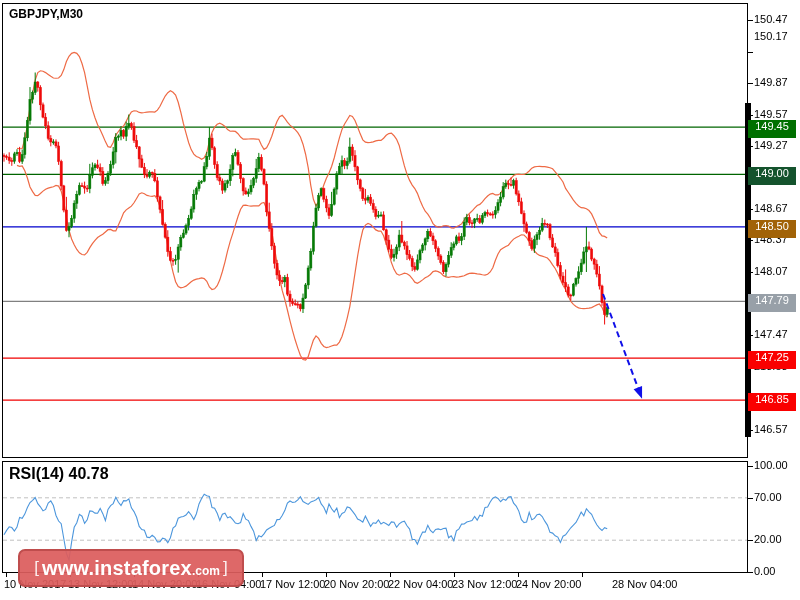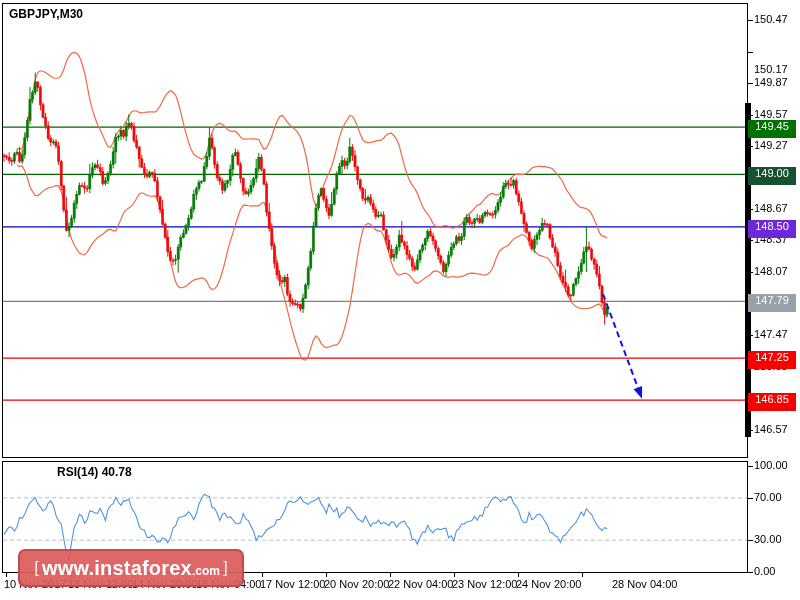--- a/index.html
+++ b/index.html
@@ -5,21 +5,21 @@
   html,body{margin:0;padding:0;background:#fff;}
   .stage{position:relative;width:800px;height:600px;background:#fff;overflow:hidden;
          font-family:"Liberation Sans",sans-serif;color:#000;}
   .panel{position:absolute;border:1px solid #000;background:#fff;}
   #main-panel{left:2px;top:3px;width:744px;height:453px;}
   #rsi-panel{left:2px;top:461px;width:744px;height:110px;}
   svg{position:absolute;display:block;}
   #main-svg{left:3px;top:4px;}
   #rsi-svg{left:3px;top:462px;}
   .chart-title{position:absolute;left:9px;top:7px;font-size:12px;font-weight:700;z-index:4;}
-  .rsi-title{position:absolute;left:9px;top:465px;font-size:12px;font-weight:700;z-index:4;margin-left:48px;}
+  .rsi-title{position:absolute;left:9px;top:465px;font-size:16px;font-weight:700;z-index:4;}
   .ticklbl{position:absolute;left:754px;font-size:11px;white-space:nowrap;}
   .tkmark{position:absolute;left:748px;width:5px;height:1px;background:#000;}
   .badge{position:absolute;left:748px;width:48px;height:18px;color:#fff;font-size:11px;
          line-height:13px;text-align:center;z-index:3;}
   .axis-bar{position:absolute;left:745px;top:103px;width:6px;height:334px;background:#000;z-index:2;}
   .dt{position:absolute;top:578px;font-size:11px;white-space:nowrap;}
   .dtk{position:absolute;top:573px;width:1px;height:4px;background:#000;}
   .watermark{position:absolute;left:18px;top:549px;width:222px;height:34px;z-index:6;
              background:rgba(219,92,92,0.93);border:2px solid #bf4d4d;border-radius:7px;
              display:flex;align-items:center;justify-content:center;color:#fff;}
@@ -520,53 +520,53 @@
 
   <div class="chart-title">GBPJPY,M30</div>
   <div class="rsi-title">RSI(14) 40.78</div>
 
   <div class="axis-bar"></div>
 
   <div id="price-axis">
       <div class="tkmark" style="top: 20px;"></div>
       <div class="ticklbl" style="top: 13px;">150.47</div>
       <div class="tkmark" style="top: 52px;"></div>
-      <div class="ticklbl" style="top: 63px;">150.17</div>
+      <div class="ticklbl" style="top: 30px;">150.17</div>
       <div class="tkmark" style="top: 83px;"></div>
       <div class="ticklbl" style="top: 76px;">149.87</div>
       <div class="tkmark" style="top: 115px;"></div>
       <div class="ticklbl" style="top: 108px;">149.57</div>
       <div class="tkmark" style="top: 146px;"></div>
       <div class="ticklbl" style="top: 139px;">149.27</div>
       <div class="tkmark" style="top: 209px;"></div>
       <div class="ticklbl" style="top: 202px;">148.67</div>
       <div class="tkmark" style="top: 240px;"></div>
       <div class="ticklbl" style="top: 233px;">148.37</div>
       <div class="tkmark" style="top: 272px;"></div>
       <div class="ticklbl" style="top: 265px;">148.07</div>
       <div class="tkmark" style="top: 335px;"></div>
       <div class="ticklbl" style="top: 328px;">147.47</div>
       <div class="tkmark" style="top: 367px;"></div>
       <div class="ticklbl" style="top: 360px;">213.58</div>
       <div class="tkmark" style="top: 430px;"></div>
       <div class="ticklbl" style="top: 423px;">146.57</div>
       <div class="badge" style="top: 120px; background: rgb(0, 112, 0);">149.45</div>
       <div class="badge" style="top: 167px; background: #14532d;">149.00</div>
-      <div class="badge" style="top: 220px; background: #6d28d9;">148.50</div>
+      <div class="badge" style="top: 220px; background: #a16207;">148.50</div>
       <div class="badge" style="top: 294px; background: rgb(152, 160, 168);">147.79</div>
       <div class="badge" style="top: 351px; background: rgb(250, 0, 0);">147.25</div>
       <div class="badge" style="top: 393px; background: rgb(250, 0, 0);">146.85</div>
     </div>
   <div id="rsi-axis">
       <div class="tkmark" style="top: 466px;"></div>
       <div class="ticklbl" style="top: 459px;">100.00</div>
       <div class="tkmark" style="top: 498px;"></div>
       <div class="ticklbl" style="top: 491px;">70.00</div>
       <div class="tkmark" style="top: 540px;"></div>
-      <div class="ticklbl" style="top: 533px;">30.00</div>
+      <div class="ticklbl" style="top: 533px;">20.00</div>
       <div class="tkmark" style="top: 572px;"></div>
       <div class="ticklbl" style="top: 565px;">0.00</div>
     </div>
   <div id="time-axis">
       <div class="dtk" style="left: 6px;"></div>
       <div class="dt" style="left: 4px;">10 Nov 2017</div>
       <div class="dtk" style="left: 70px;"></div>
       <div class="dt" style="left: 68px;">13 Nov 12:00</div>
       <div class="dtk" style="left: 134px;"></div>
       <div class="dt" style="left: 132px;">14 Nov 20:00</div>

